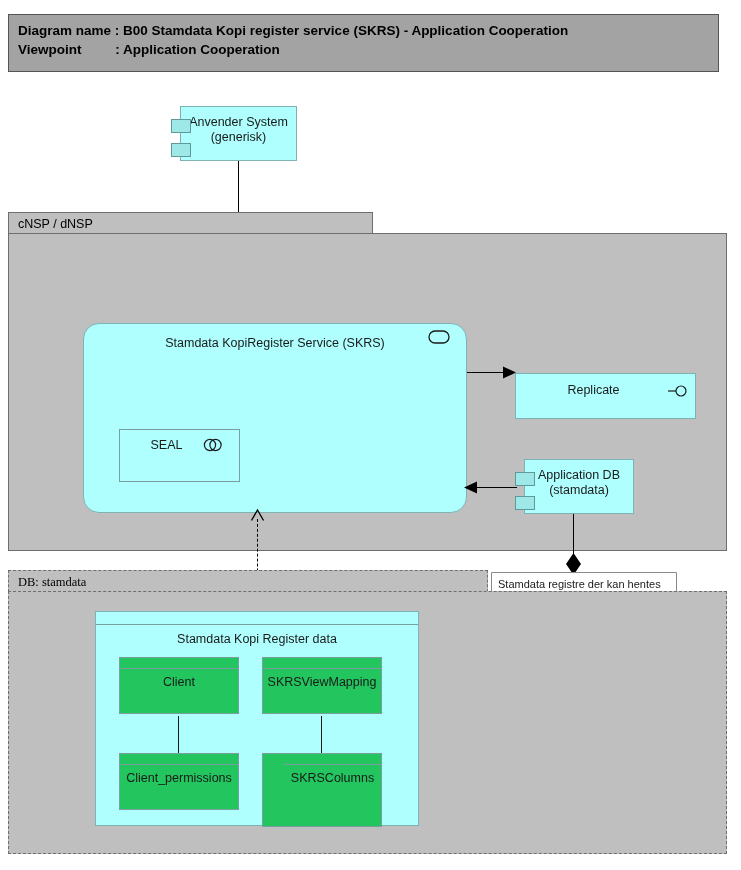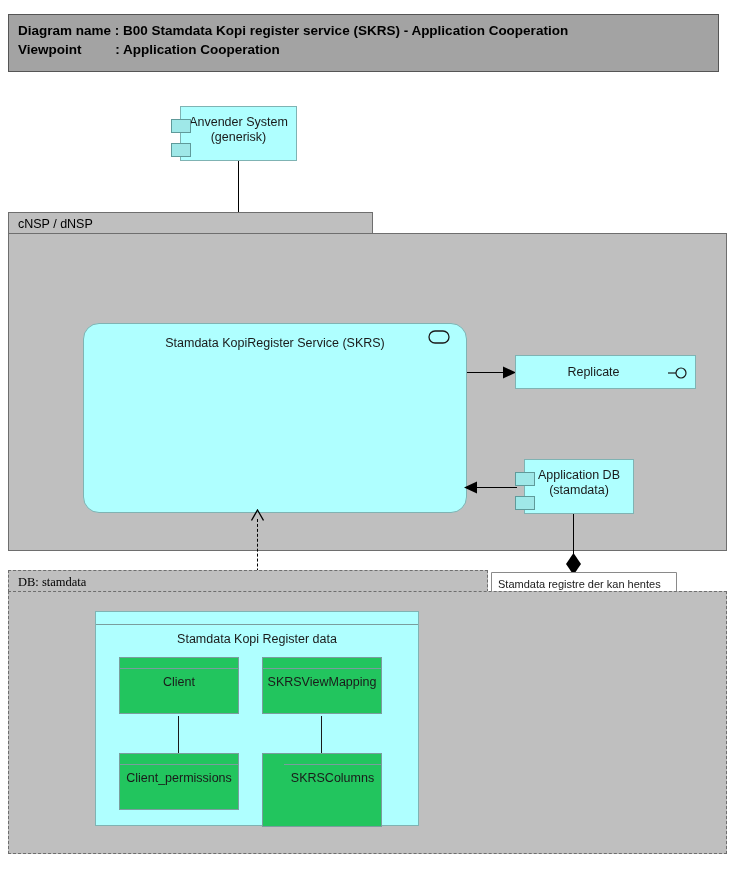--- a/index.html
+++ b/index.html
@@ -194,28 +194,35 @@
     <div class="node-label">Anvender System
 (generisk)</div>
   </div>
 
   <div class="node service" style="left:83px; top:323px; width:384px; height:190px;">
     <div class="node-label">Stamdata KopiRegister Service (SKRS)</div>
     <svg class="icon" style="left:344px; top:6px;" width="22" height="14" viewBox="0 0 22 14">
       <rect x="1" y="1" width="20" height="12" rx="6" ry="6" fill="none" stroke="#1a1a1a" stroke-width="1.3"></rect>
     </svg>
 
+    <div class="plain-box" style="left:35px; top:105px; width:121px; height:53px;">
+      <div class="node-label" style="padding-right:26px;">SEAL</div>
+      <svg class="icon" style="left:83px; top:8px;" width="20" height="14" viewBox="0 0 20 14">
+        <circle cx="7" cy="7" r="5.6" fill="none" stroke="#1a1a1a" stroke-width="1.2"></circle>
+        <circle cx="12.5" cy="7" r="5.6" fill="none" stroke="#1a1a1a" stroke-width="1.2"></circle>
+      </svg>
+    </div>
   </div>
 
   <div class="conn hline" style="left:467px; top:372px; width:42px;"></div>
   <svg class="icon" style="left:503px; top:366px;" width="13" height="13" viewBox="0 0 13 13">
     <polygon points="13,6.5 0,0.5 0,12.5" fill="#000000"></polygon>
   </svg>
 
-  <div class="node" style="left:515px; top:355px; width:181px; height:34px;">
+  <div class="node" style="left:515px; top:373px; width:181px; height:46px;">
     <div class="node-label" style="padding-top:9px; padding-right:24px;">Replicate</div>
     <svg class="icon" style="left:152px; top:9px;" width="22" height="16" viewBox="0 0 22 16">
       <line x1="0" y1="8" x2="8" y2="8" stroke="#1a1a1a" stroke-width="1.2"></line>
       <circle cx="13" cy="8" r="5" fill="none" stroke="#1a1a1a" stroke-width="1.2"></circle>
     </svg>
   </div>
 
   <div class="conn hline" style="left:472px; top:487px; width:45px;"></div>
   <svg class="icon" style="left:464px; top:481px;" width="13" height="13" viewBox="0 0 13 13">
     <polygon points="0,6.5 13,0.5 13,12.5" fill="#000000"></polygon>

